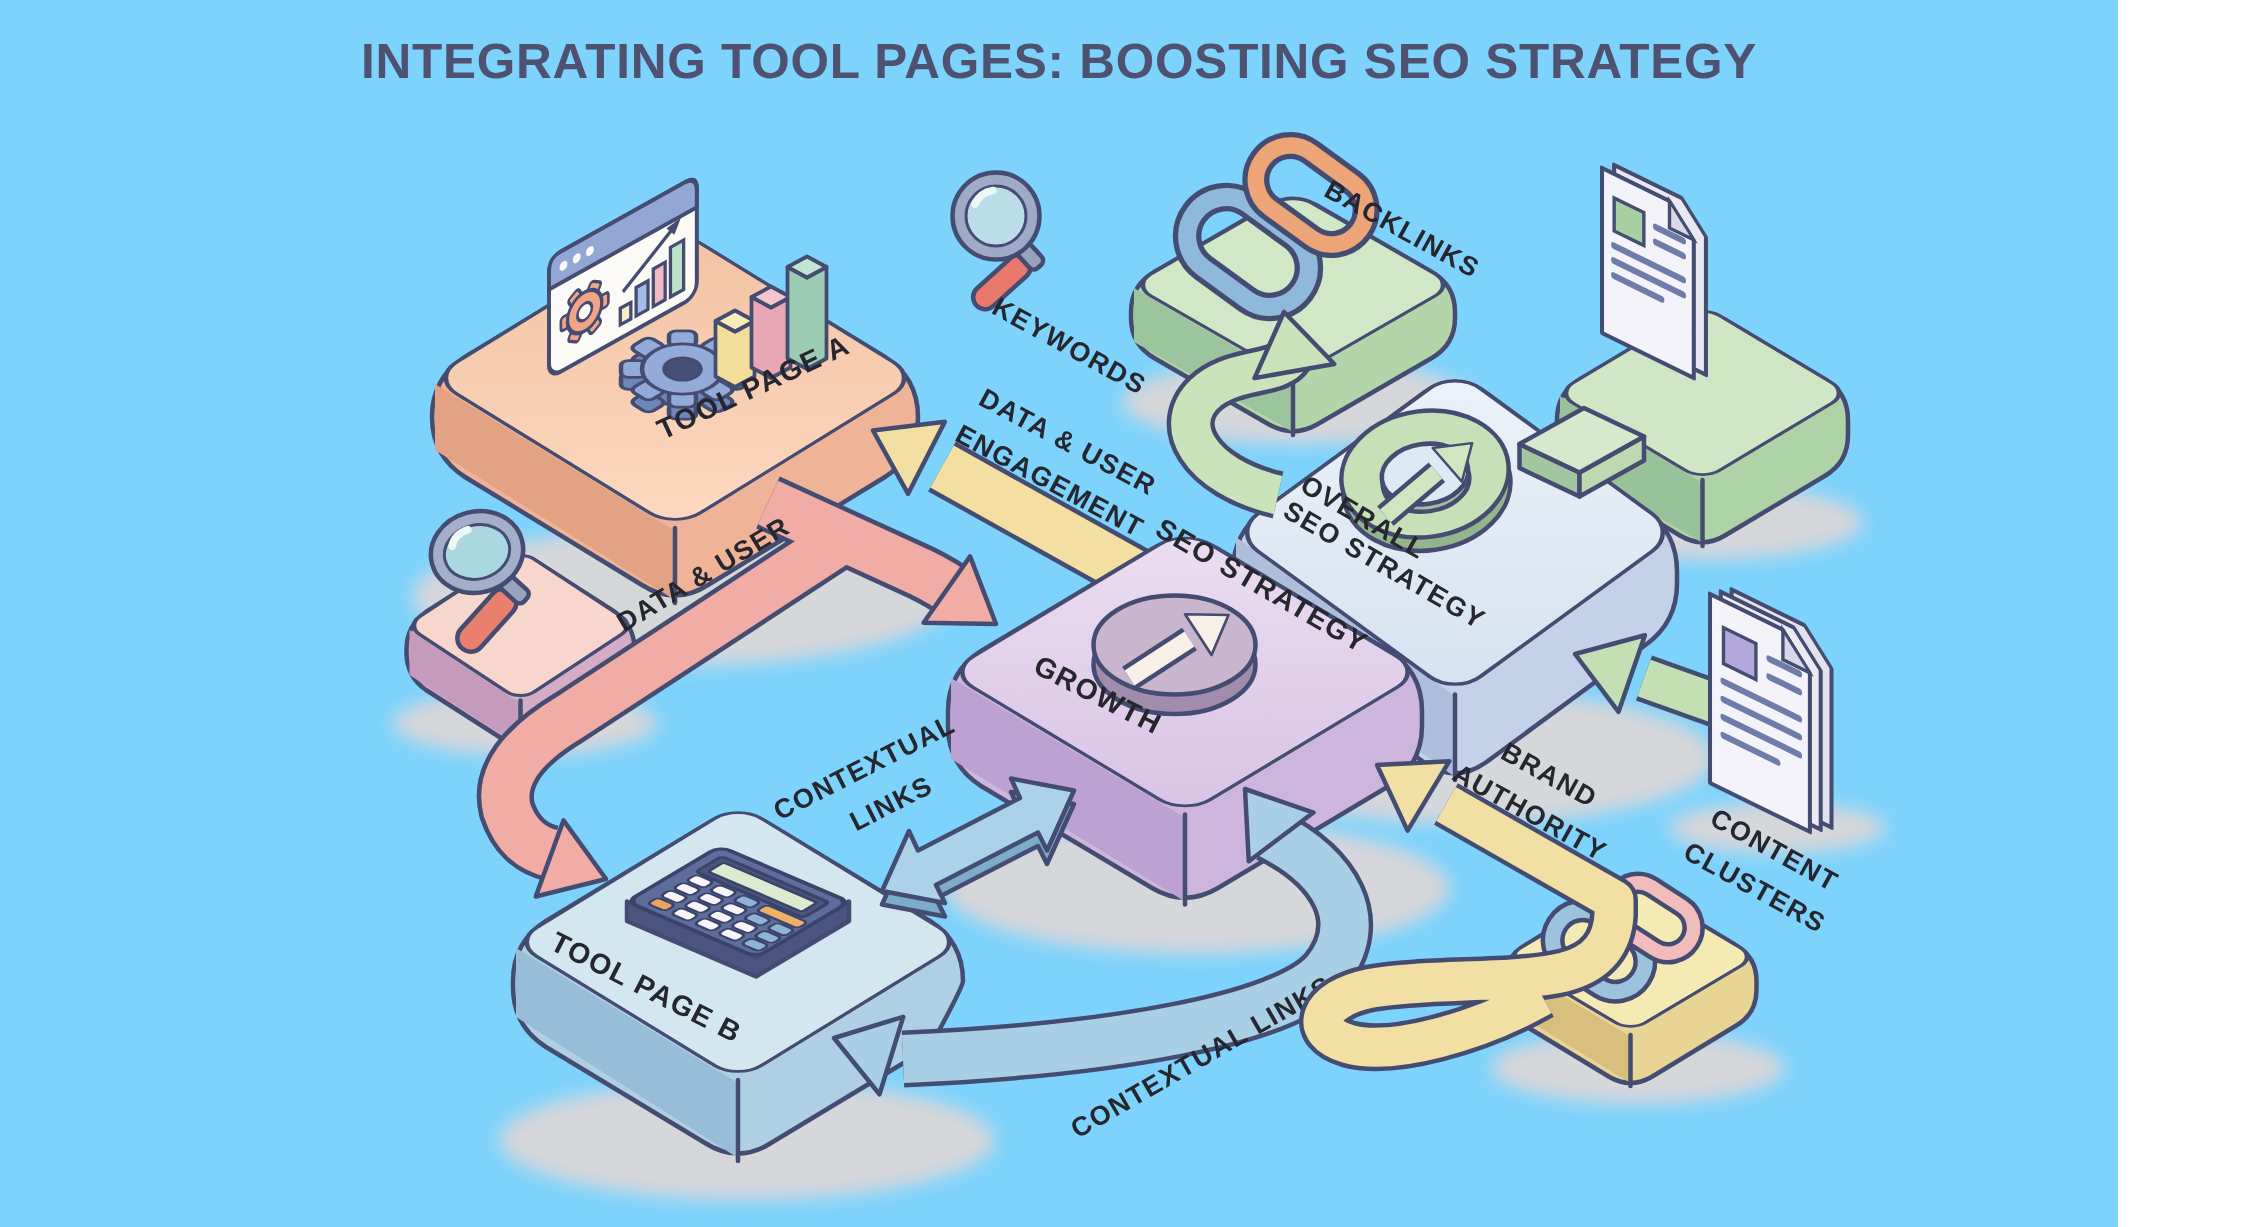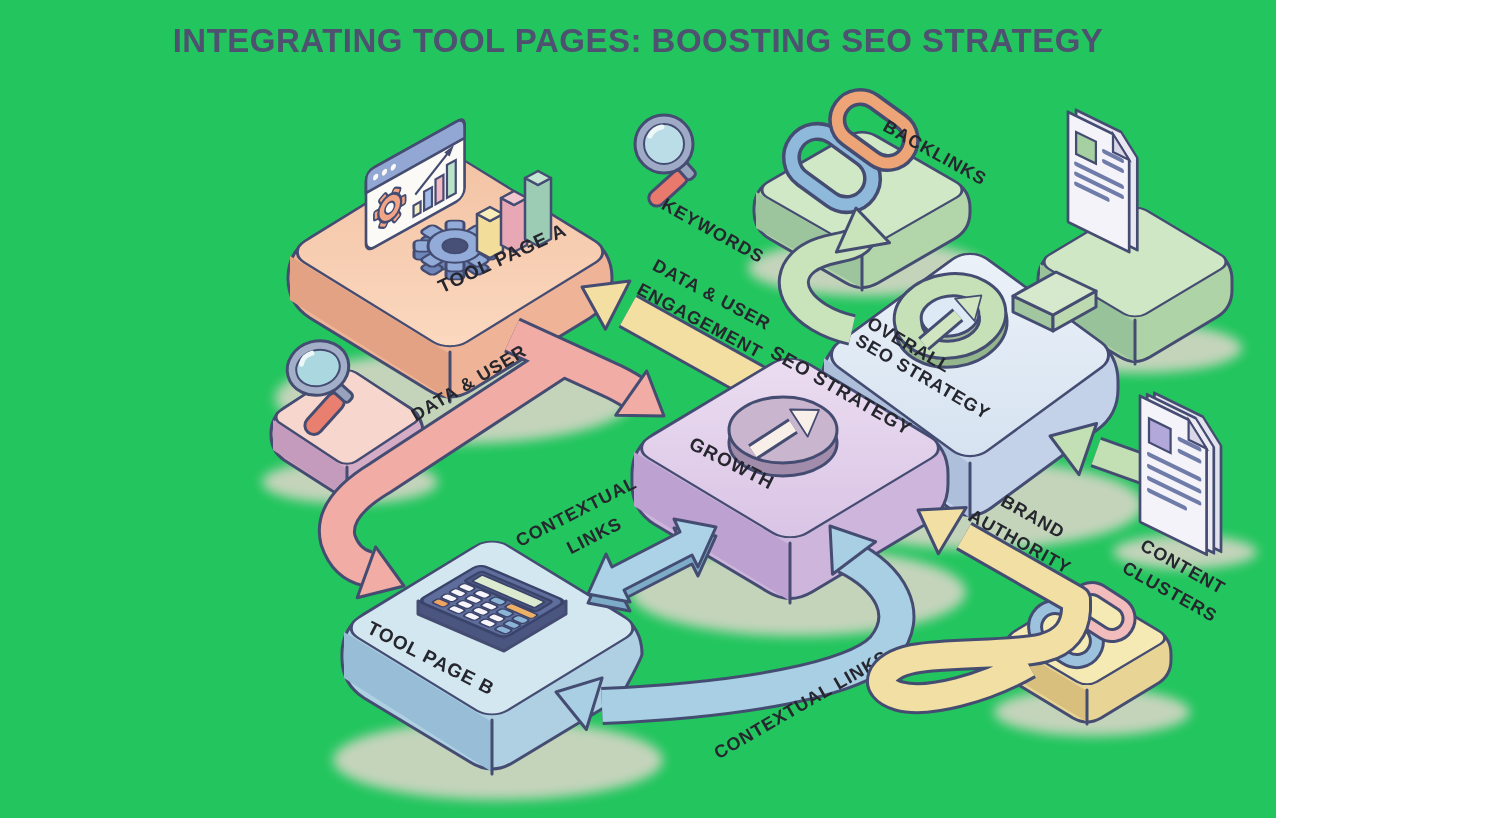--- a/index.html
+++ b/index.html
@@ -1,16 +1,16 @@
 <!DOCTYPE html>
 <html><head>
 <meta charset="utf-8">
 <style>
   html,body{margin:0;padding:0;}
-  .stage{position:relative;width:1276px;height:818px;background:#22c55e;overflow:hidden;
+  .stage{position:relative;width:1412px;height:818px;background:#7dd3fc;overflow:hidden;
          font-family:"Liberation Sans",sans-serif;}
   .title{position:absolute;top:22px;left:0;width:100%;text-align:center;
          font-weight:700;font-size:33px;letter-spacing:.5px;color:#4e5170;}
   svg{position:absolute;left:0;top:0;}
   .blk{stroke:#454c72;stroke-width:3;stroke-linejoin:round;}
   .ln{stroke:#454c72;stroke-width:3;fill:none;stroke-linecap:round;}
   .band-o{fill:none;stroke:#454c72;stroke-width:38;stroke-linejoin:round;}
   .band-f{fill:none;stroke-width:32;stroke-linejoin:round;}
   .band-o.sm{stroke-width:32;}
   .band-f.sm{stroke-width:26;}

